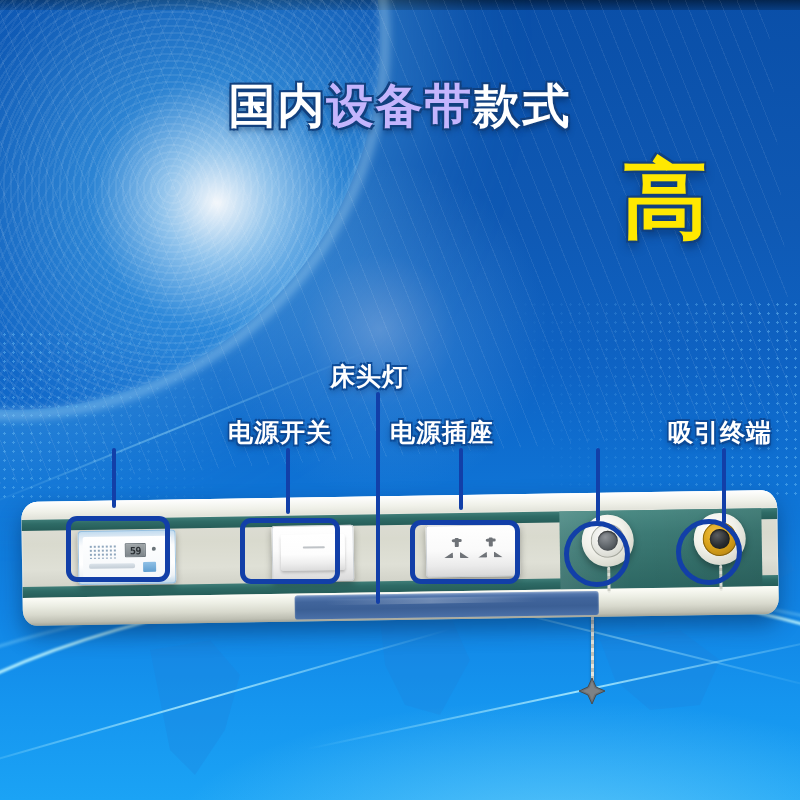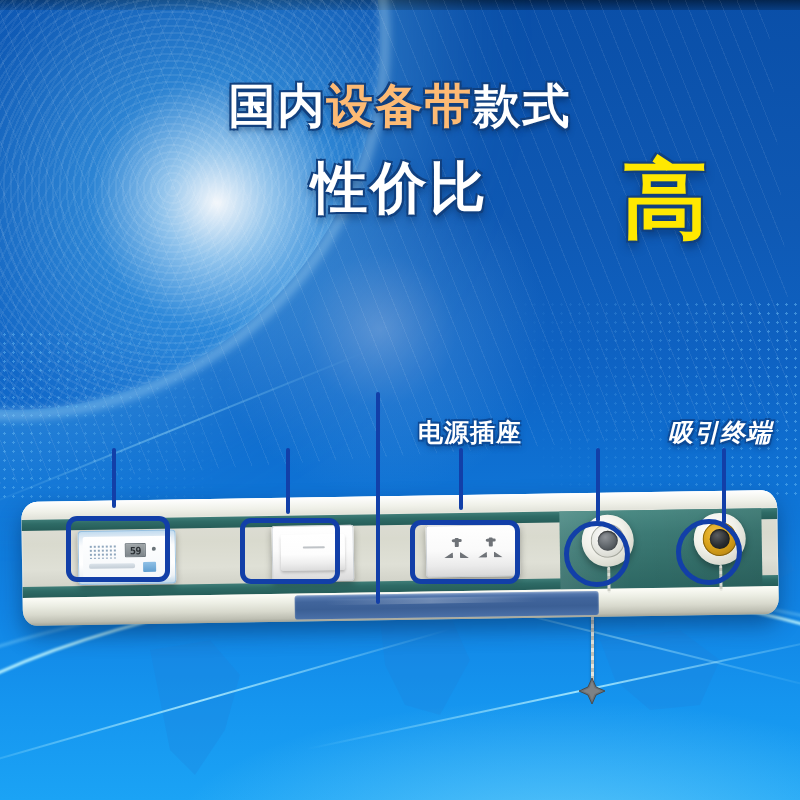--- a/index.html
+++ b/index.html
@@ -149,21 +149,21 @@
     margin-top:24px;
     font-size:56px; font-weight:bold; letter-spacing:3px;
     line-height:1.1;
     position:relative;
     text-shadow:
       -2px -2px 0 #11407f, 2px -2px 0 #11407f,
       -2px  2px 0 #11407f, 2px  2px 0 #11407f,
        0px  5px 8px rgba(3,30,70,.55);
   }
   .tw { color:#ffffff; }
-  .ty { color:#fdba74;margin-top:24px; }
+  .ty { color:#c4b5fd;margin-top:24px; }
   .hl-big {
     position:absolute;
     left:622px; top:142px;
     font-size:86px; font-weight:bold;
     color:#ffe800;
     z-index:7;
     text-shadow:
       -2px -2px 0 #11407f, 2px -2px 0 #11407f,
       -2px  2px 0 #11407f, 2px  2px 0 #11407f,
        0px  6px 10px rgba(3,30,70,.5);
@@ -439,40 +439,39 @@
   <div class="diagline" style="left:300px; top:690px; width:560px; transform:rotate(-12deg);"></div>
   <div class="diagline" style="left:420px; top:640px; width:420px; transform:rotate(14deg); opacity:.55;"></div>
   <div class="diagline" style="left:-40px; top:430px; width:420px; transform:rotate(-22deg); opacity:.45;"></div>
   <div class="bottomglow"></div>
 </div>
 
 <div class="headline">
   <div class="hl-row1">
     <span class="tw">国内</span><span class="ty">设备带</span><span class="tw">款式</span>
   </div>
-  <div class="hl-row2">
-    <span class="tw">性价比</span>
-  </div>
 </div>
 <div class="hl-big">高</div>
 
 <div class="callouts">
 
   <div class="leader" style="left:112px; top:448px; height:60px;"></div>
 
+  <div class="callout-label" style="left:228px; top:416px;">电源开关</div>
   <div class="leader" style="left:286px; top:448px; height:66px;"></div>
 
+  <div class="callout-label" style="left:330px; top:360px;">床头灯</div>
   <div class="leader" style="left:376px; top:392px; height:212px;"></div>
 
-  <div class="callout-label" style="left:418px; top:416px;">电源插座</div>
+  <div class="callout-label" style="left:390px; top:416px;">电源插座</div>
   <div class="leader" style="left:459px; top:448px; height:62px;"></div>
 
   <div class="leader" style="left:596px; top:448px; height:74px;"></div>
 
-  <div class="callout-label" style="left:668px; top:416px;font-style:italic;">吸引终端</div>
+  <div class="callout-label" style="left:668px; top:416px;">吸引终端</div>
   <div class="leader" style="left:722px; top:448px; height:76px;"></div>
 </div>
 
 <div id="panel">
   <div class="panel-body">
     <div class="panel-top-edge"></div>
     <div class="stripe stripe-top"></div>
     <div class="stripe stripe-bottom"></div>
     <div class="teal-block"></div>
     <div class="panel-lip"></div>

